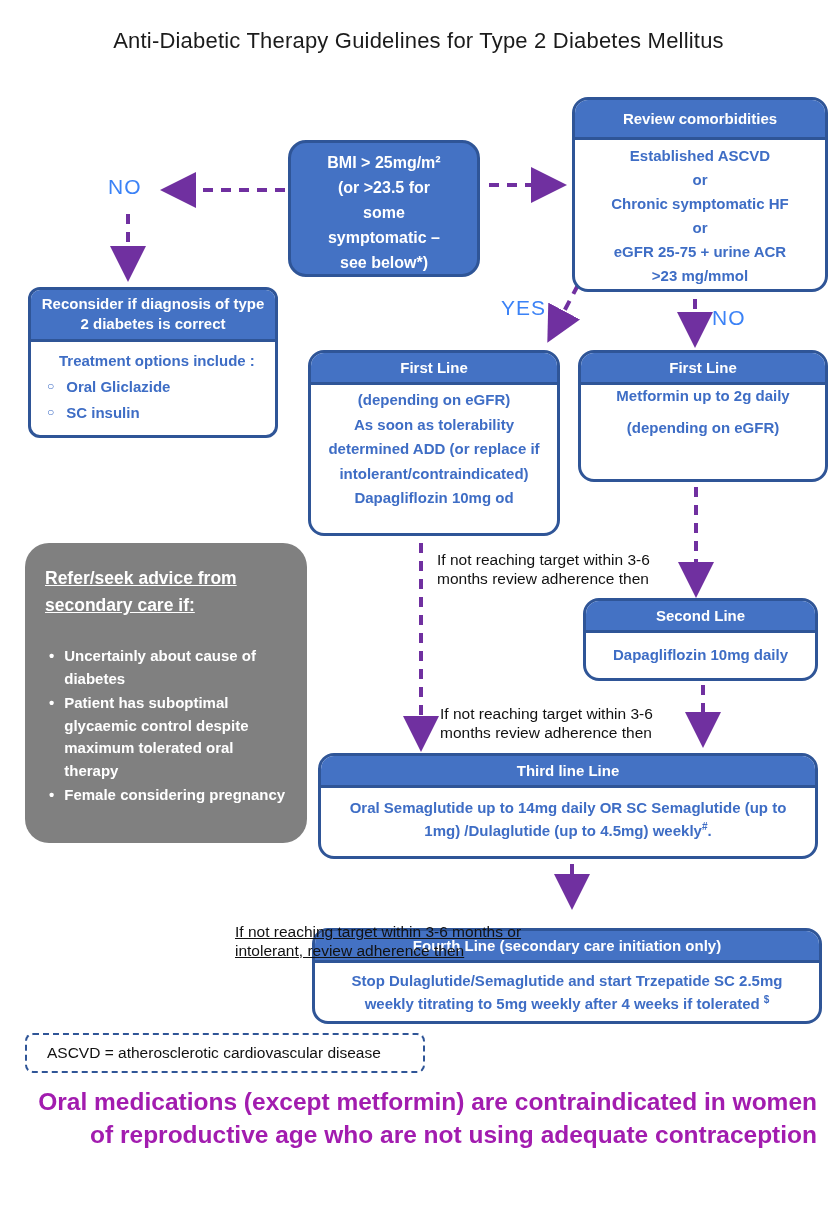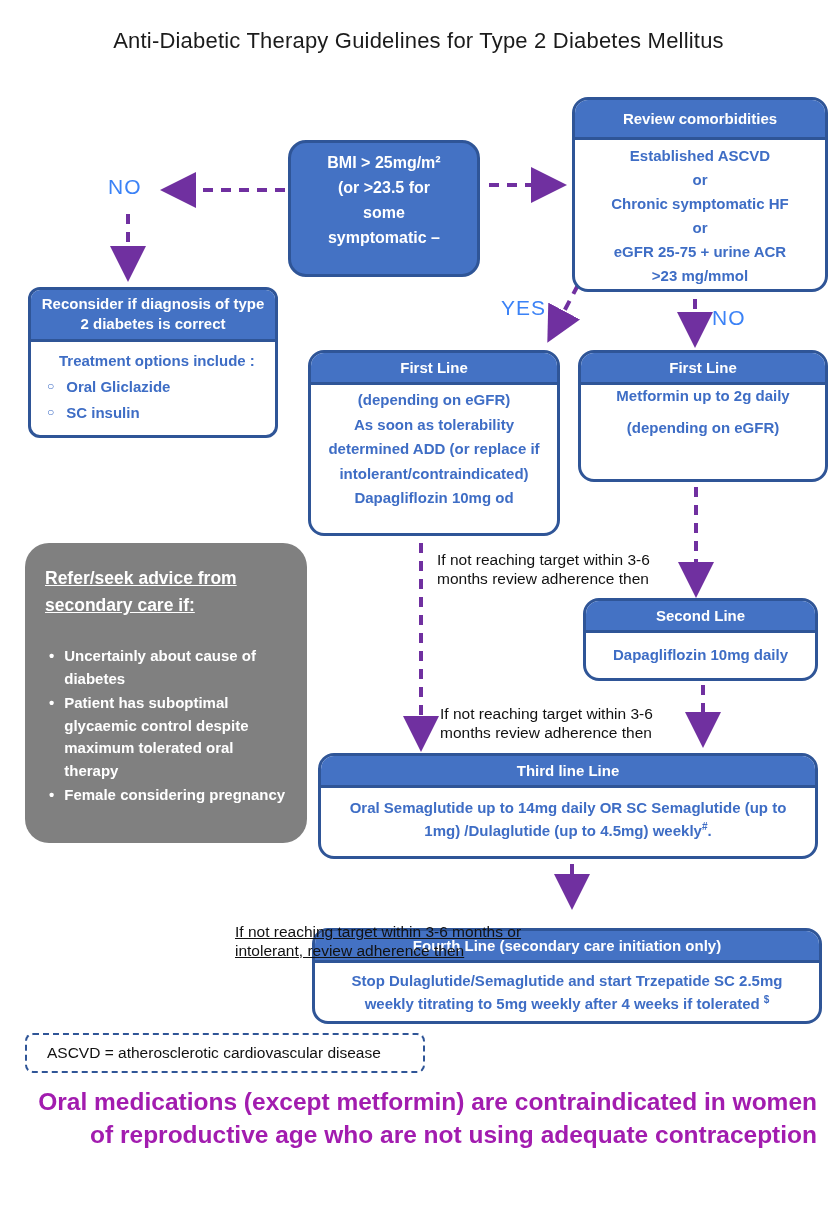--- a/index.html
+++ b/index.html
@@ -80,20 +80,21 @@
 
   <div class="flow-label" style="left:108px;top:175px;">NO</div>
   <div class="flow-label" style="left:501px;top:296px;">YES</div>
   <div class="flow-label" style="left:712px;top:306px;">NO</div>
 
   <div class="bluebox" style="left:288px;top:140px;width:192px;height:137px;padding-top:7px;">
     <div class="ln">BMI &gt; 25mg/m²</div>
     <div class="ln">(or &gt;23.5 for</div>
     <div class="ln">some</div>
     <div class="ln">symptomatic –</div>
+    <div class="ln">see below*)</div>
   </div>
 
   <div class="fbox rv" style="left:572px;top:97px;width:256px;height:195px;">
     <div class="hdr" style="padding:10px 4px;">Review comorbidities</div>
     <div class="bdy" style="padding-top:4px;">
       <div class="ln">Established ASCVD</div>
       <div class="ln">or</div>
       <div class="ln">Chronic symptomatic HF</div>
       <div class="ln">or</div>
       <div class="ln">eGFR 25-75 + urine ACR</div>

